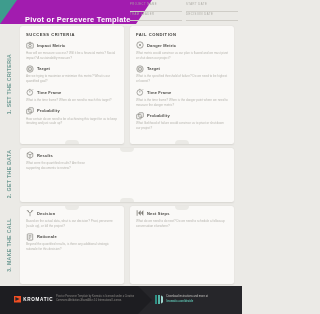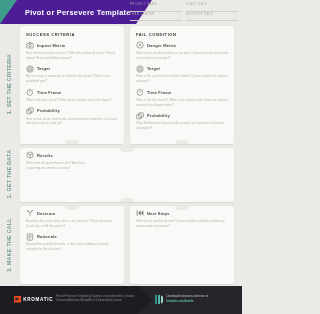--- a/index.html
+++ b/index.html
@@ -7,23 +7,23 @@
   body{
     font-family:"Liberation Sans", sans-serif;
     background:#ebeae6;
     overflow:hidden;
     position:relative;
   }
   
   .header{ position:absolute; left:0; top:0; width:242px; height:24px; }
   .ribbon{
     position:absolute; left:0; top:0; height:24px; width:152px;
-    background:#4c1d95;
+    background:#a21caf;
     clip-path:polygon(0 0, 152px 0, 136px 24px, 0 24px);
-    display:flex; align-items:center;
+    display:flex; align-items:flex-end;
   }
   .ribbon-corner{
     position:absolute; left:0; top:0; width:17px; height:24px;
     background:#3e9c8d;
     clip-path:polygon(0 0, 17px 0, 0 24px);
   }
   .ribbon-title{
     position:relative; z-index:3;
     margin-left:25px;
     color:#ffffff; font-size:7.4px; font-weight:bold;

